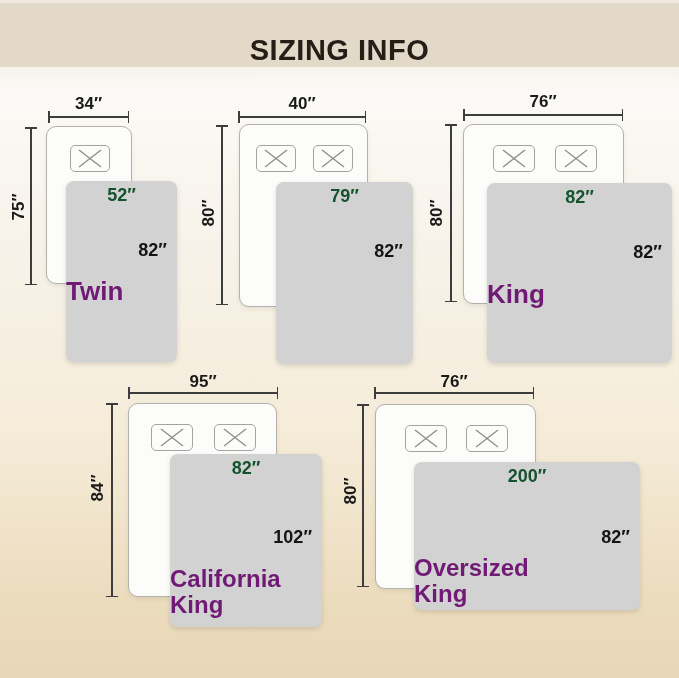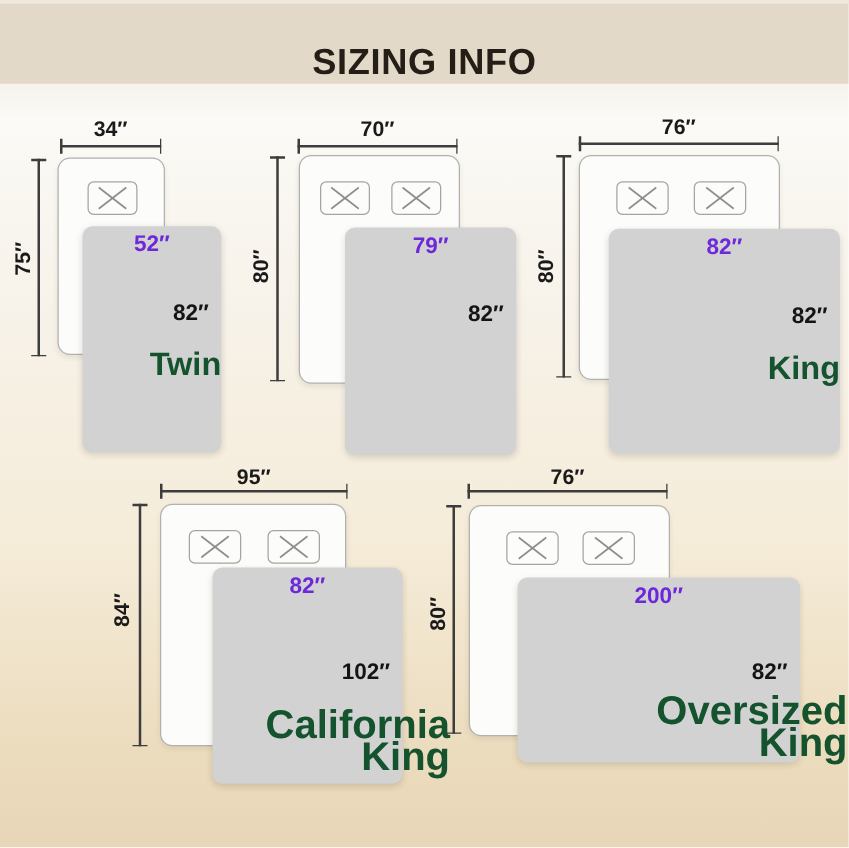--- a/index.html
+++ b/index.html
@@ -46,31 +46,31 @@
   }
   .pillow svg{display:block;width:100%;height:100%;}
   .pillow line{stroke:#8f8d8a;stroke-width:1.3;}
   
   .blanket{
     position:absolute;background:#d2d2d2;border-radius:8px;
     box-shadow:0 2px 5px rgba(80,70,50,.18);
   }
   .blanket-top-label{
     position:absolute;top:3px;left:0;width:100%;text-align:center;
-    font-size:18px;line-height:22px;font-weight:bold;color:#6d28d9;
+    font-size:18px;line-height:22px;font-weight:bold;color:#14532d;
   }
   .blanket-right-label{
     position:absolute;right:10px;
     font-size:18px;line-height:22px;font-weight:bold;color:#141414;
   }
   .size-name{
-    position:absolute;left:0;width:100%;text-align:right;
-    font-weight:bold;color:#14532d;font-size:26px;line-height:28px;
-  }
-  .size-name.two-line{font-size:32px;line-height:26px;margin-left:38px;}
+    position:absolute;left:0;width:100%;text-align:left;
+    font-weight:bold;color:#701a75;font-size:26px;line-height:28px;
+  }
+  .size-name.two-line{font-size:24px;line-height:26px;}
   .size-name span{display:block;}
   
   .footer{
     position:absolute;left:0;top:638px;width:679px;text-align:center;
     font-size:14.5px;line-height:17.5px;color:#474138;
   }
 </style>
 </head>
 <body>
 
@@ -96,21 +96,21 @@
     <div class="blanket" style="left:66px;top:181px;width:111px;height:181px">
       <div class="blanket-top-label">52″</div>
       <div class="blanket-right-label" style="top:58px">82″</div>
       <div class="size-name" style="top:96px">
         <span>Twin</span>
       </div>
     </div>
   </div>
 
   <div>
-    <div class="dim-label" style="left:238px;top:93px;width:128px">70″</div>
+    <div class="dim-label" style="left:238px;top:93px;width:128px">40″</div>
     <div class="measure-h" style="left:238px;top:116px;width:128px"></div>
     <div class="dim-label v" style="left:179px;top:202px">80″</div>
     <div class="measure-v" style="left:221px;top:125px;height:180px"></div>
     <div class="bed" style="left:239px;top:124px;width:127px;height:181px">
       <div class="pillow" style="left:16px;top:20px;width:38px;height:25px">
         <svg viewBox="0 0 38 25">
             <line x1="8" y1="4" x2="30" y2="21"></line>
             <line x1="30" y1="4" x2="8" y2="21"></line>
           </svg>
       </div>

